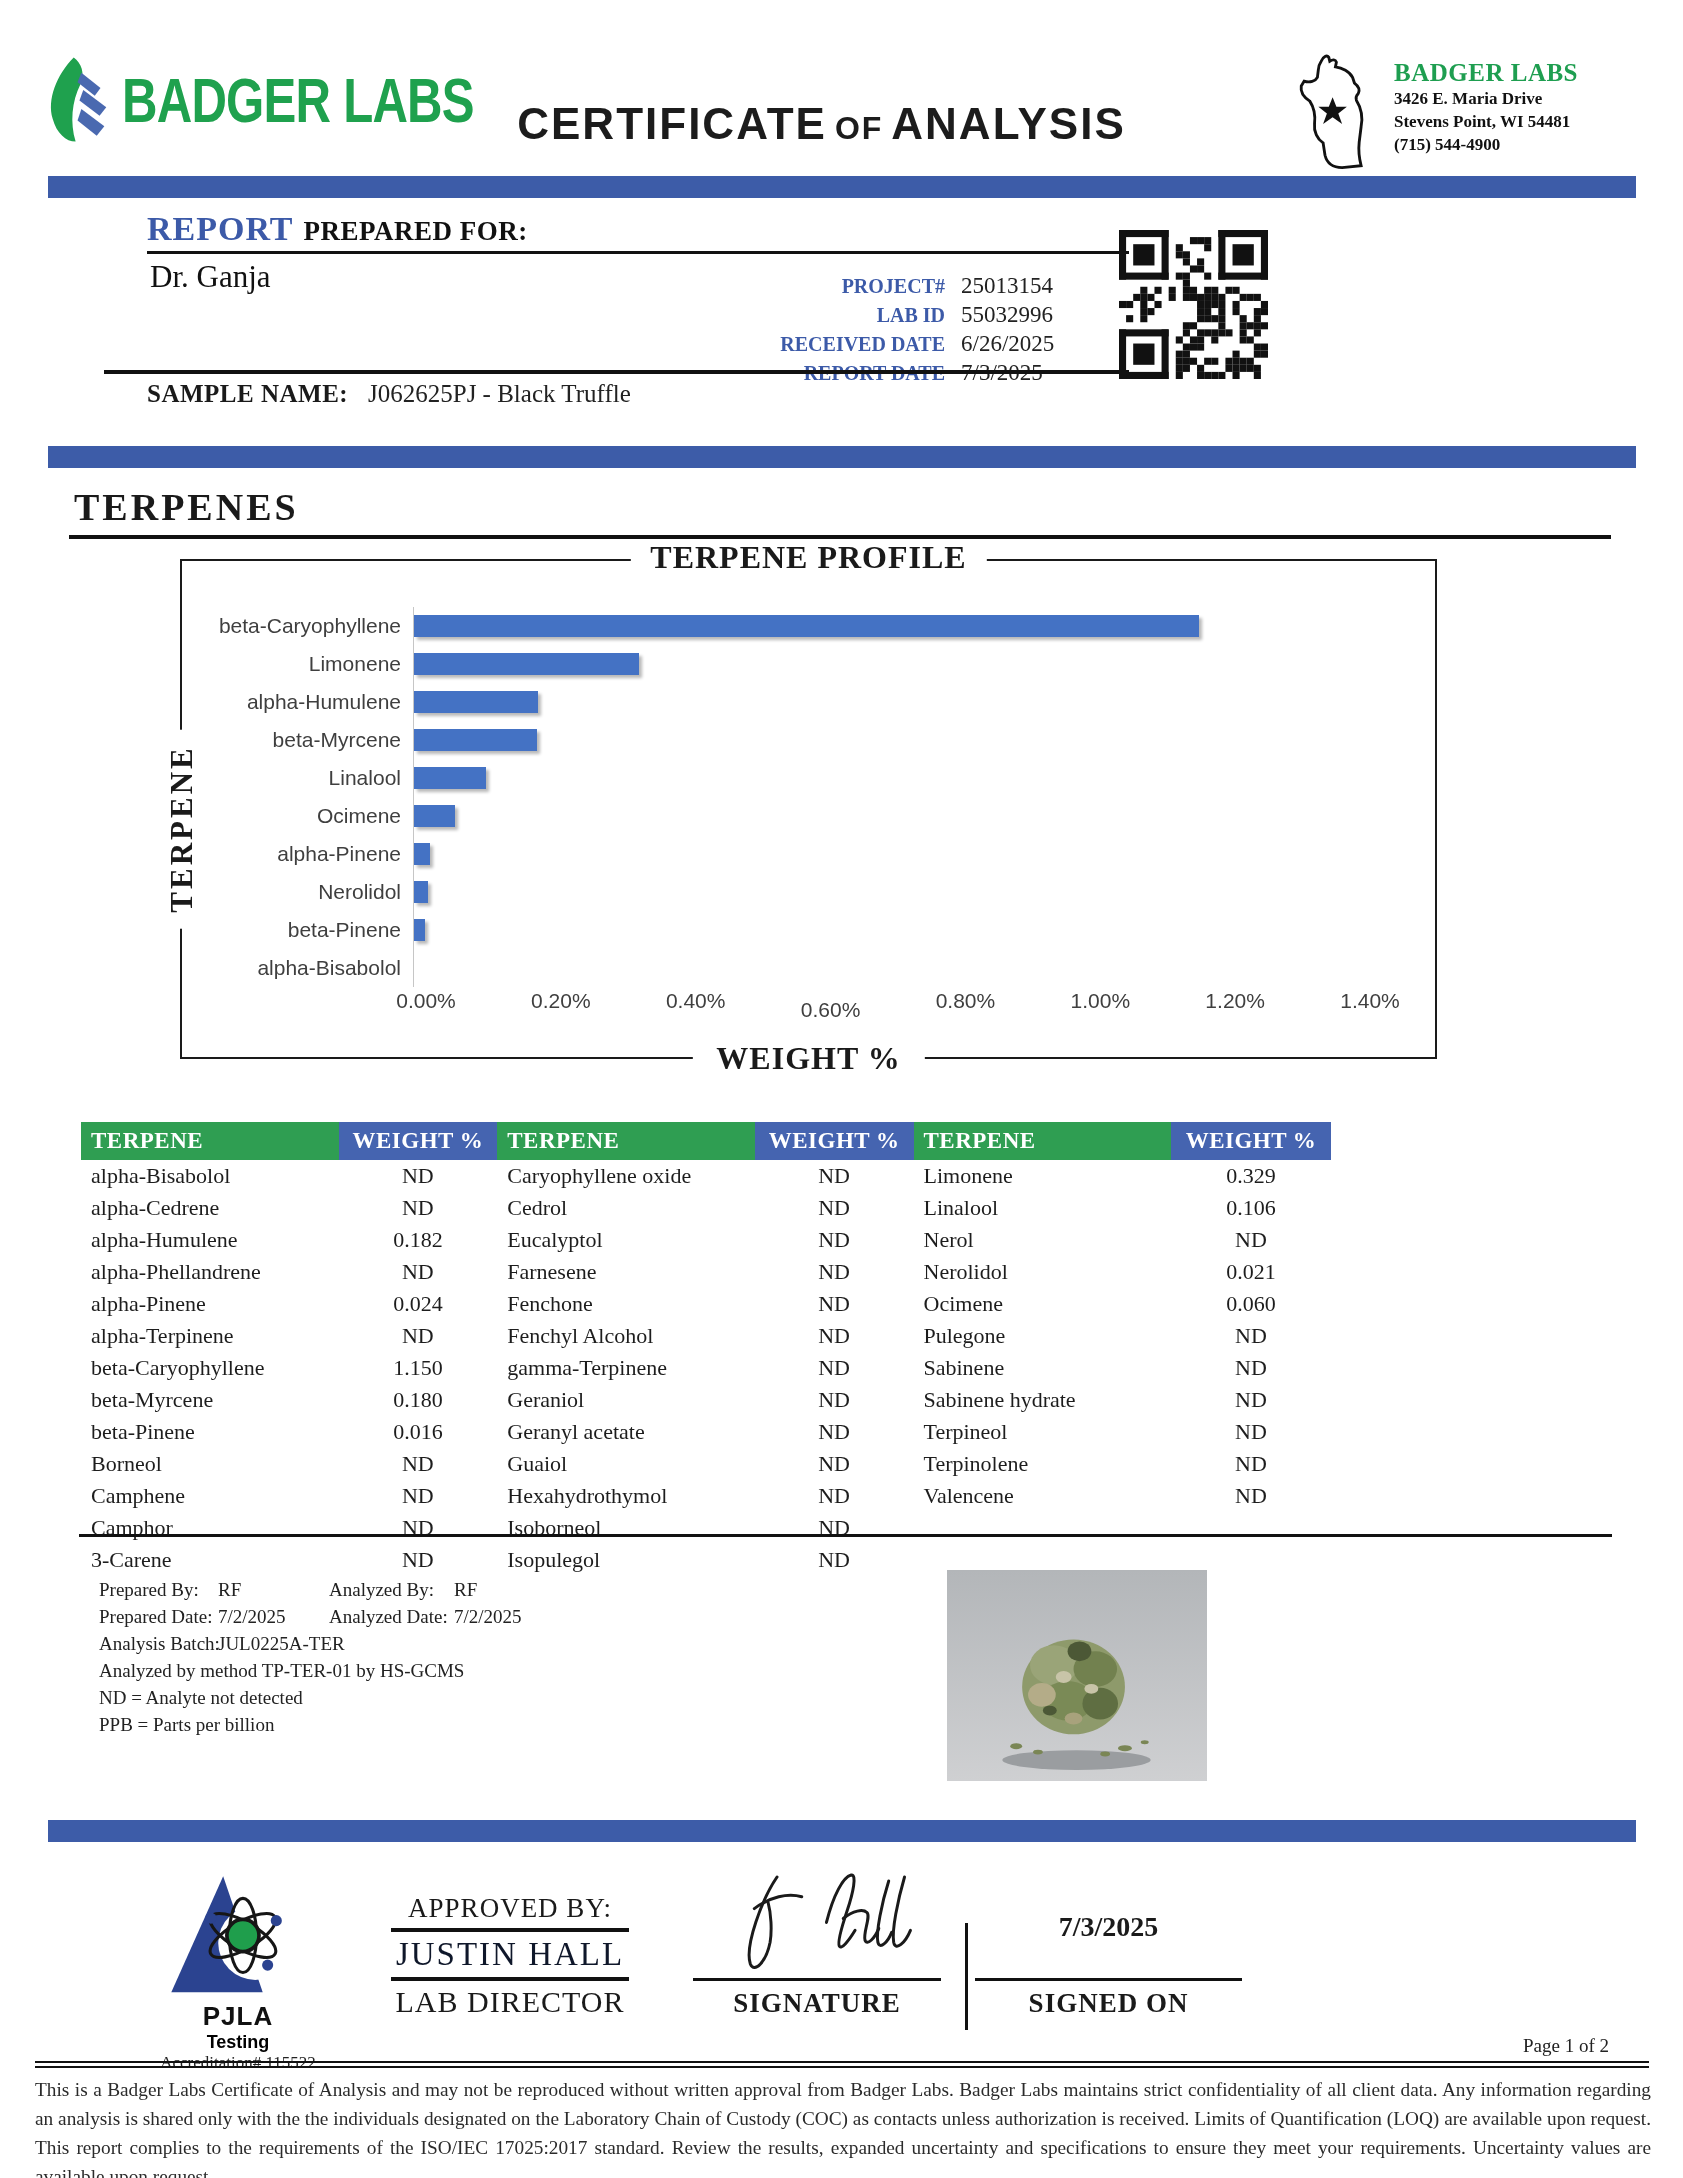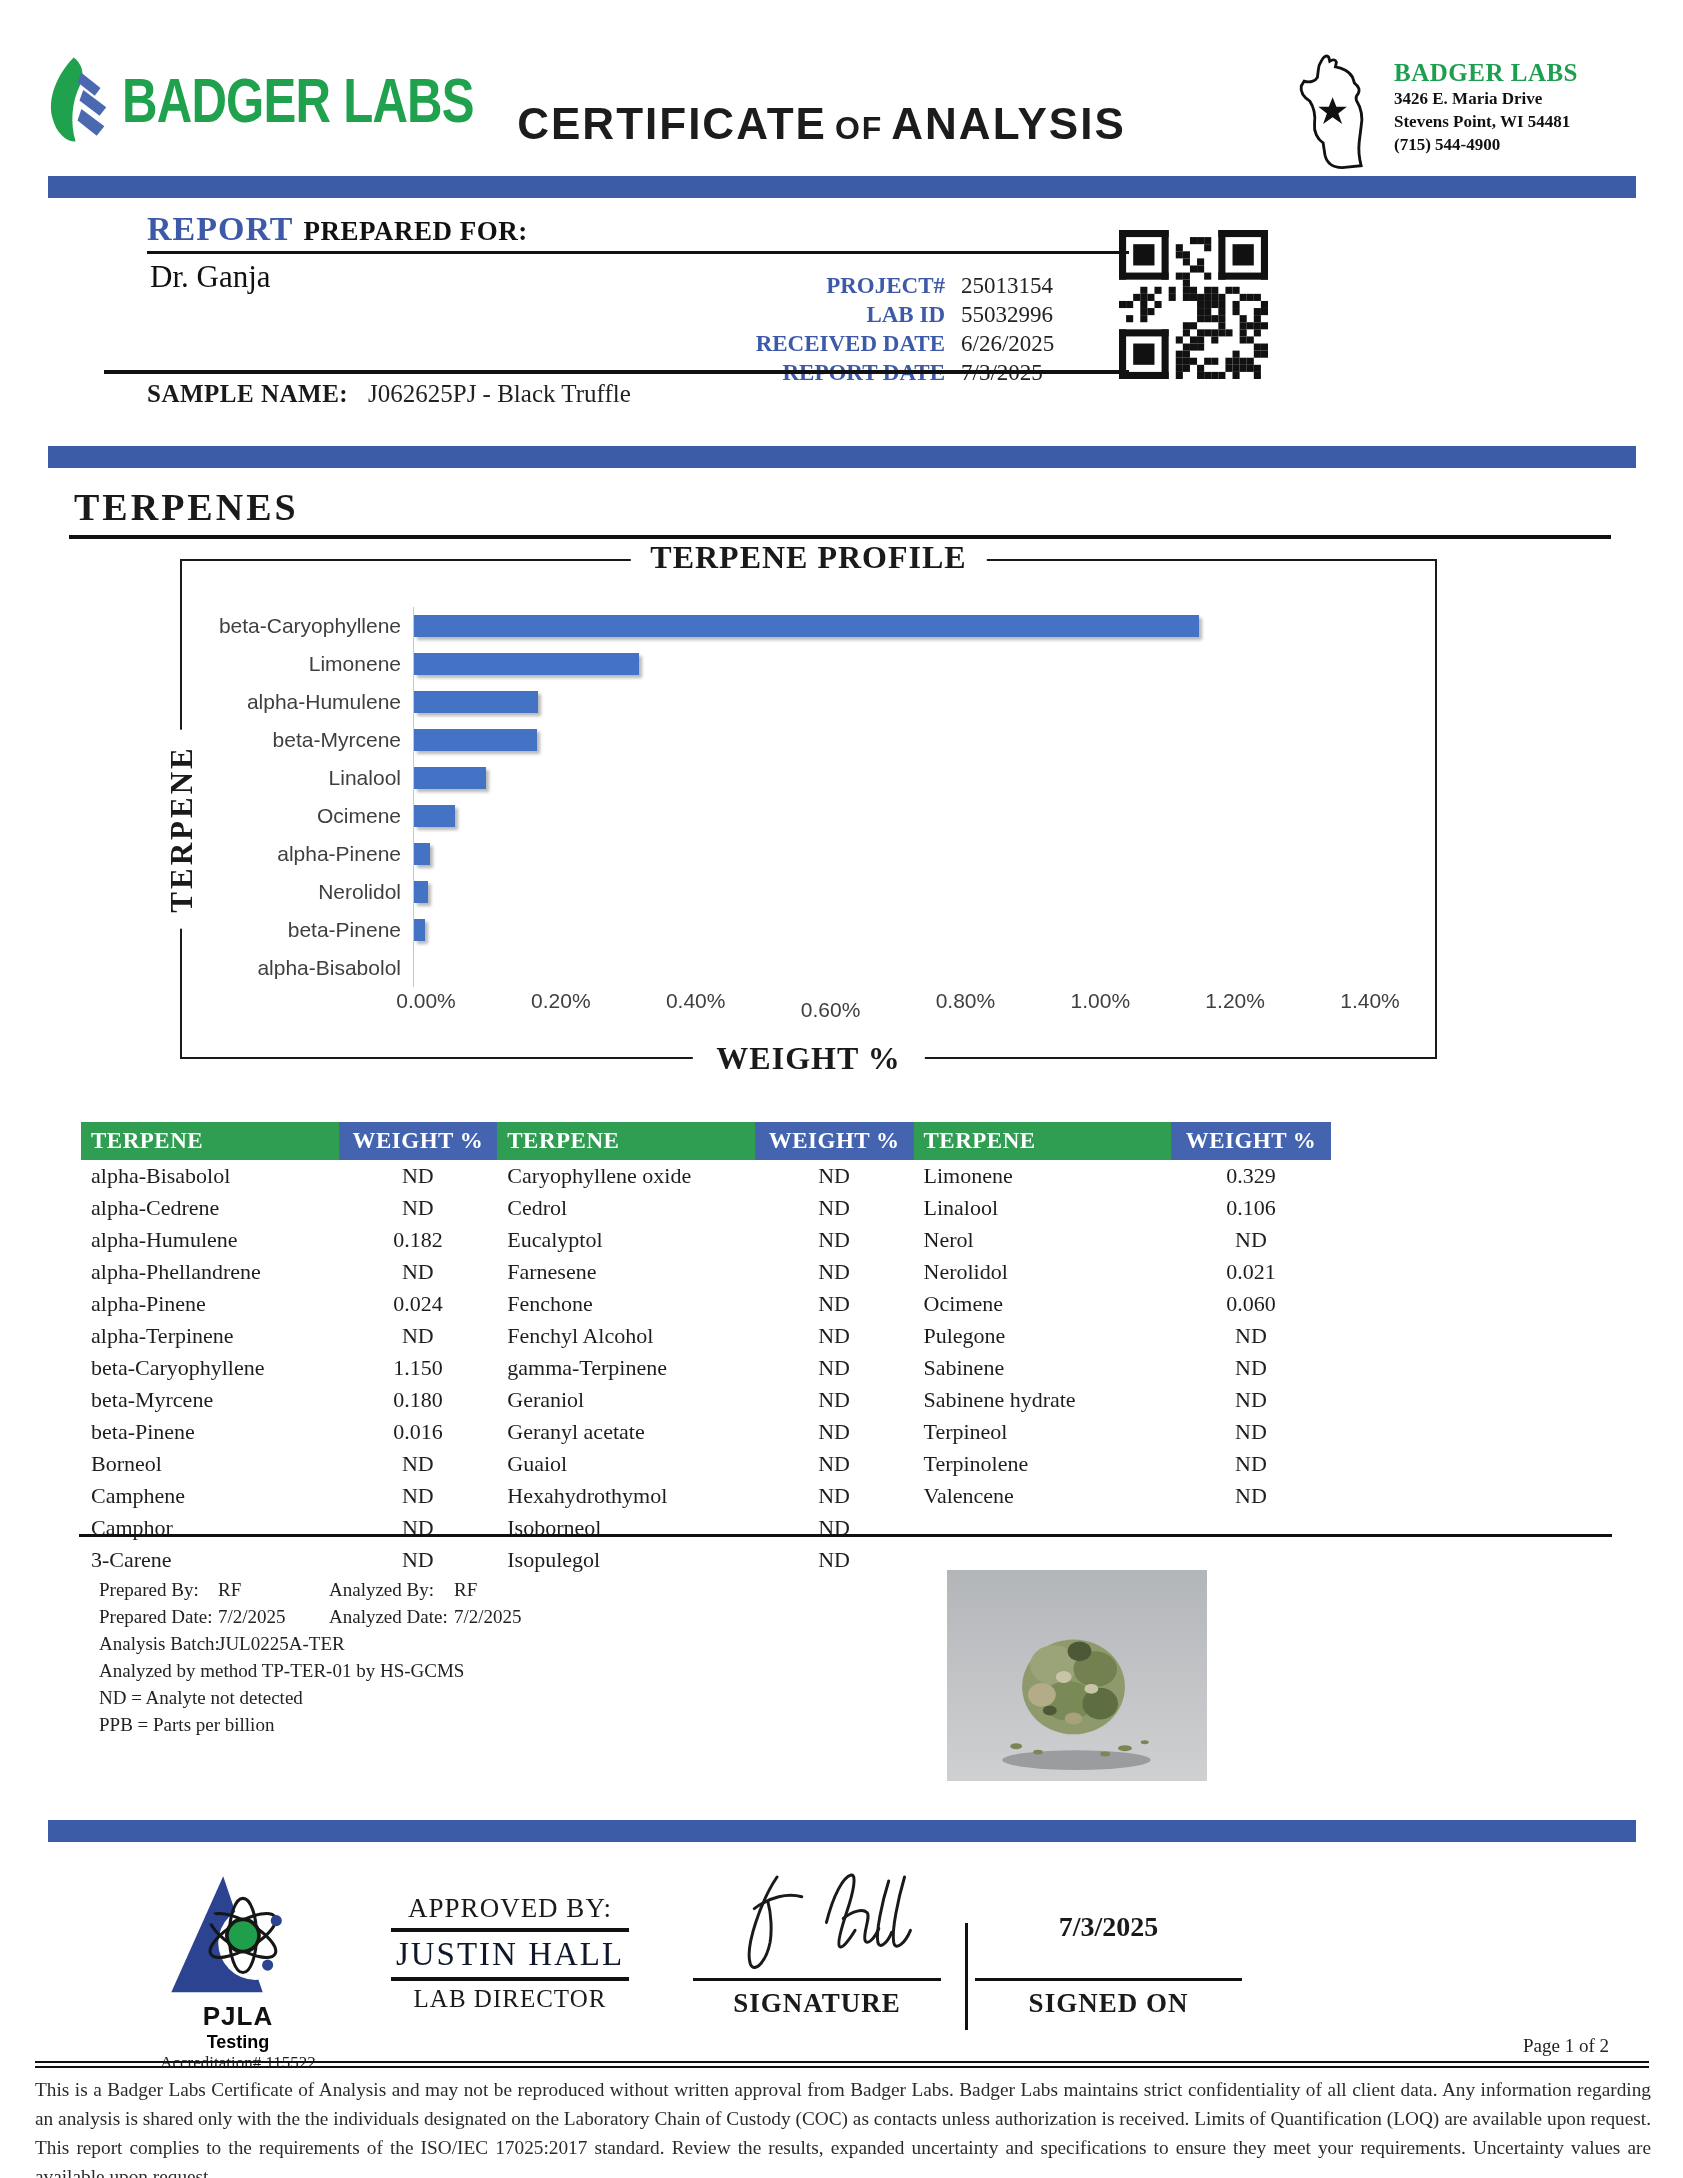--- a/index.html
+++ b/index.html
@@ -23,21 +23,21 @@
   .bar1{top:176px}.bar2{top:446px}.bar3{top:1820px}
 
   
   .rep-head{position:absolute;left:147px;top:210px;white-space:nowrap;}
   .rep-blue{color:#3c5aa8;font-weight:bold;font-size:34px;letter-spacing:1px;}
   .rep-black{color:#111;font-weight:bold;font-size:27px;letter-spacing:0.5px;padding-left:10px;}
   .rep-underline{position:absolute;left:147px;top:251px;width:982px;height:3px;background:#111;}
   .client{position:absolute;left:150px;top:259px;font-size:31px;color:#111;}
   .fields{position:absolute;left:554px;top:244px;width:540px;}
   .frow{display:flex;height:29px;align-items:baseline;}
-  .flabel{width:391px;text-align:right;color:#3c5aa8;font-weight:bold;font-size:23px;}
+  .flabel{width:391px;text-align:right;color:#3c5aa8;font-weight:bold;font-size:20px;}
   .fvalue{padding-left:16px;color:#222;font-size:23px;margin-top:29px;}
   .qr{position:absolute;left:1119px;top:230px;width:149px;height:149px;}
   .sample-line{position:absolute;left:104px;top:370px;width:1025px;height:4px;background:#111;}
   .sample-label{position:absolute;left:147px;top:380px;font-weight:bold;font-size:25px;letter-spacing:0.5px;}
   .sample-value{position:absolute;left:368px;top:380px;font-size:25px;color:#222;}
 
   
   .sec-title{position:absolute;left:74px;top:485px;font-weight:bold;font-size:38px;letter-spacing:3px;}
   .sec-underline{position:absolute;left:69px;top:535px;width:1542px;height:4px;background:#111;}
 
@@ -81,21 +81,21 @@
   
   .pjla{position:absolute;left:139px;top:1871px;width:198px;text-align:center;
         font-family:"Liberation Sans",sans-serif;}
   .pjla-name{font-weight:bold;font-size:26px;color:#111;margin-top:2px;letter-spacing:1px;}
   .pjla-sub{font-weight:bold;font-size:18px;color:#000000;}
   .pjla-acc{font-family:"Liberation Serif",serif;font-size:17px;color:#222;}
   .approved{position:absolute;left:391px;top:1893px;width:238px;text-align:center;}
   .approved .lbl{font-size:27px;letter-spacing:1px;}
   .approved .rule{height:4px;background:#111;margin:4px 0;}
   .approver{color:#0f172a;font-size:33px;letter-spacing:2px;white-space:nowrap;}
-  .approver-title{font-size:25px;letter-spacing:1px;margin-top:2px;white-space:nowrap;}
+  .approver-title{font-size:30px;letter-spacing:1px;margin-top:2px;white-space:nowrap;}
   .sig-img{position:absolute;left:693px;top:1859px;width:257px;height:119px;}
   .sig-line{position:absolute;left:693px;top:1978px;width:248px;height:3px;background:#111;}
   .sig-label{position:absolute;left:693px;top:1988px;width:248px;text-align:center;
              font-weight:bold;font-size:27px;letter-spacing:1px;}
   .divider{position:absolute;left:965px;top:1923px;width:3px;height:107px;background:#111;}
   .signed-date{position:absolute;left:975px;top:1911px;width:267px;text-align:center;
                font-weight:bold;font-size:28px;}
   .date-line{position:absolute;left:975px;top:1978px;width:267px;height:3px;background:#111;}
   .signed-label{position:absolute;left:975px;top:1988px;width:267px;text-align:center;
                 font-weight:bold;font-size:27px;letter-spacing:1px;}

